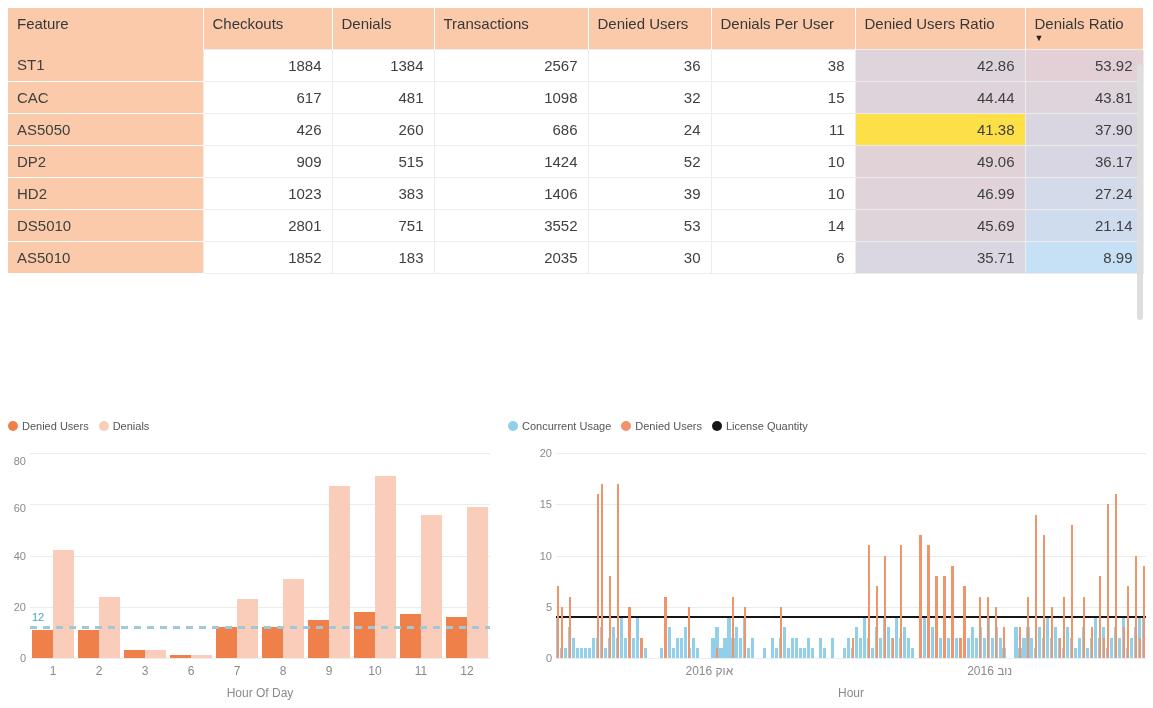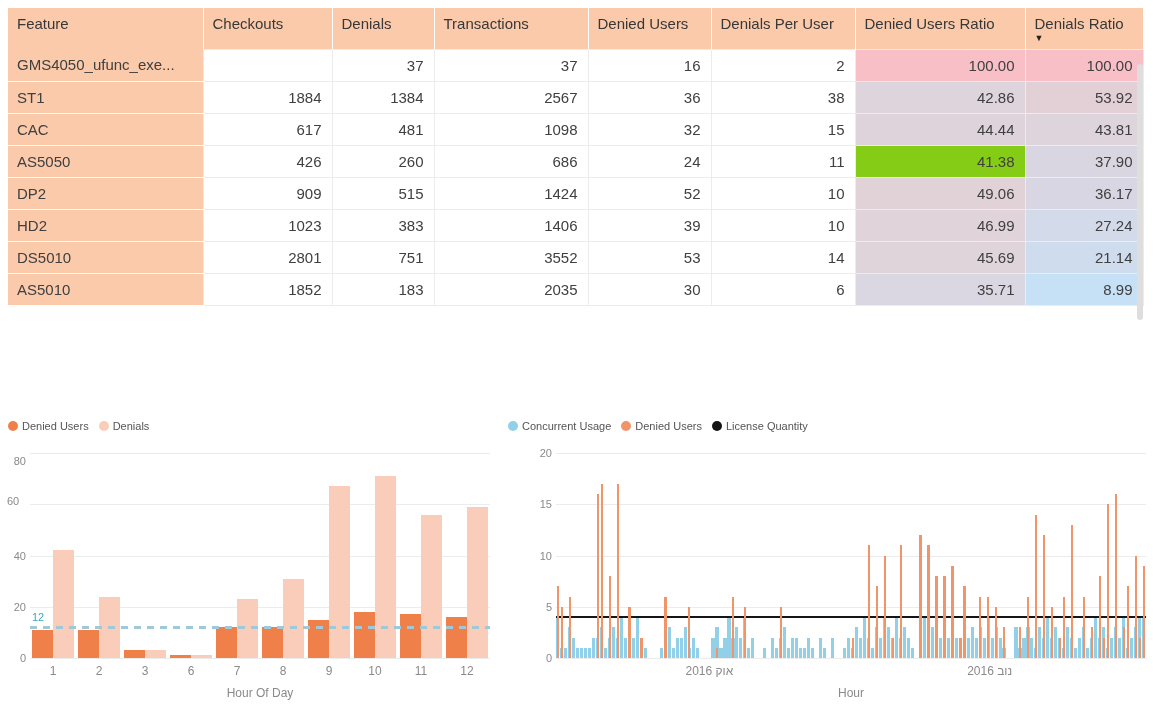--- a/index.html
+++ b/index.html
@@ -73,30 +73,20 @@
             <th>Denials</th>
             <th>Transactions</th>
             <th>Denied Users</th>
             <th>Denials Per User</th>
             <th>Denied Users Ratio</th>
             <th>Denials Ratio<span class="sort-arrow">▼</span></th>
           </tr>
         </thead>
       <tbody id="tbody">
           <tr>
-            <td class="feature">GMS4050_ufunc_exe...</td>
-            <td class="num"></td>
-            <td class="num">37</td>
-            <td class="num">37</td>
-            <td class="num">16</td>
-            <td class="num">2</td>
-            <td class="num" style="background: rgb(248, 191, 198);">100.00</td>
-            <td class="num" style="background: rgb(248, 191, 198);">100.00</td>
-          </tr>
-          <tr>
             <td class="feature">ST1</td>
             <td class="num">1884</td>
             <td class="num">1384</td>
             <td class="num">2567</td>
             <td class="num">36</td>
             <td class="num">38</td>
             <td class="num" style="background: rgb(222, 212, 220);">42.86</td>
             <td class="num" style="background: rgb(227, 208, 214);">53.92</td>
           </tr>
           <tr>
@@ -109,21 +99,21 @@
             <td class="num" style="background: rgb(222, 211, 218);">44.44</td>
             <td class="num" style="background: rgb(222, 212, 220);">43.81</td>
           </tr>
           <tr>
             <td class="feature">AS5050</td>
             <td class="num">426</td>
             <td class="num">260</td>
             <td class="num">686</td>
             <td class="num">24</td>
             <td class="num">11</td>
-            <td class="num" style="background: #84cc16;">41.38</td>
+            <td class="num" style="background: #fde047;">41.38</td>
             <td class="num" style="background: rgb(218, 214, 225);">37.90</td>
           </tr>
           <tr>
             <td class="feature">DP2</td>
             <td class="num">909</td>
             <td class="num">515</td>
             <td class="num">1424</td>
             <td class="num">52</td>
             <td class="num">10</td>
             <td class="num" style="background: rgb(225, 210, 215);">49.06</td>
@@ -176,21 +166,21 @@
         </div>
       </div>
     <div class="plot" id="plot-left">
         <div class="gridline" style="top: 205px;"></div>
         <div class="ylab" style="top: 205px; left: -30px;">0</div>
         <div class="gridline" style="top: 153.75px;"></div>
         <div class="ylab" style="top: 153.75px; left: -30px;">20</div>
         <div class="gridline" style="top: 102.5px;"></div>
         <div class="ylab" style="top: 102.5px; left: -30px;">40</div>
         <div class="gridline" style="top: 51.25px;"></div>
-        <div class="ylab" style="top: 48px; left: -30px; text-align: center;">60</div>
+        <div class="ylab" style="top: 55px; left: -30px;">60</div>
         <div class="gridline" style="top: 0px;"></div>
         <div class="ylab" style="top: 8px; left: -30px;">80</div>
         <div class="bar" style="left: 2px; width: 21px; height: 28.2px; background: rgb(240, 128, 74); z-index: 1;"></div>
         <div class="bar" style="left: 23px; width: 21px; height: 107.6px; background: rgb(249, 205, 185); z-index: 1;"></div>
         <div class="bar" style="left: 48px; width: 21px; height: 28.2px; background: rgb(240, 128, 74); z-index: 1;"></div>
         <div class="bar" style="left: 69px; width: 21px; height: 61.5px; background: rgb(249, 205, 185); z-index: 1;"></div>
         <div class="bar" style="left: 94px; width: 21px; height: 7.7px; background: rgb(240, 128, 74); z-index: 1;"></div>
         <div class="bar" style="left: 115px; width: 21px; height: 7.7px; background: rgb(249, 205, 185); z-index: 1;"></div>
         <div class="bar" style="left: 140px; width: 21px; height: 2.6px; background: rgb(240, 128, 74); z-index: 1;"></div>
         <div class="bar" style="left: 161px; width: 21px; height: 2.6px; background: rgb(249, 205, 185); z-index: 1;"></div>

